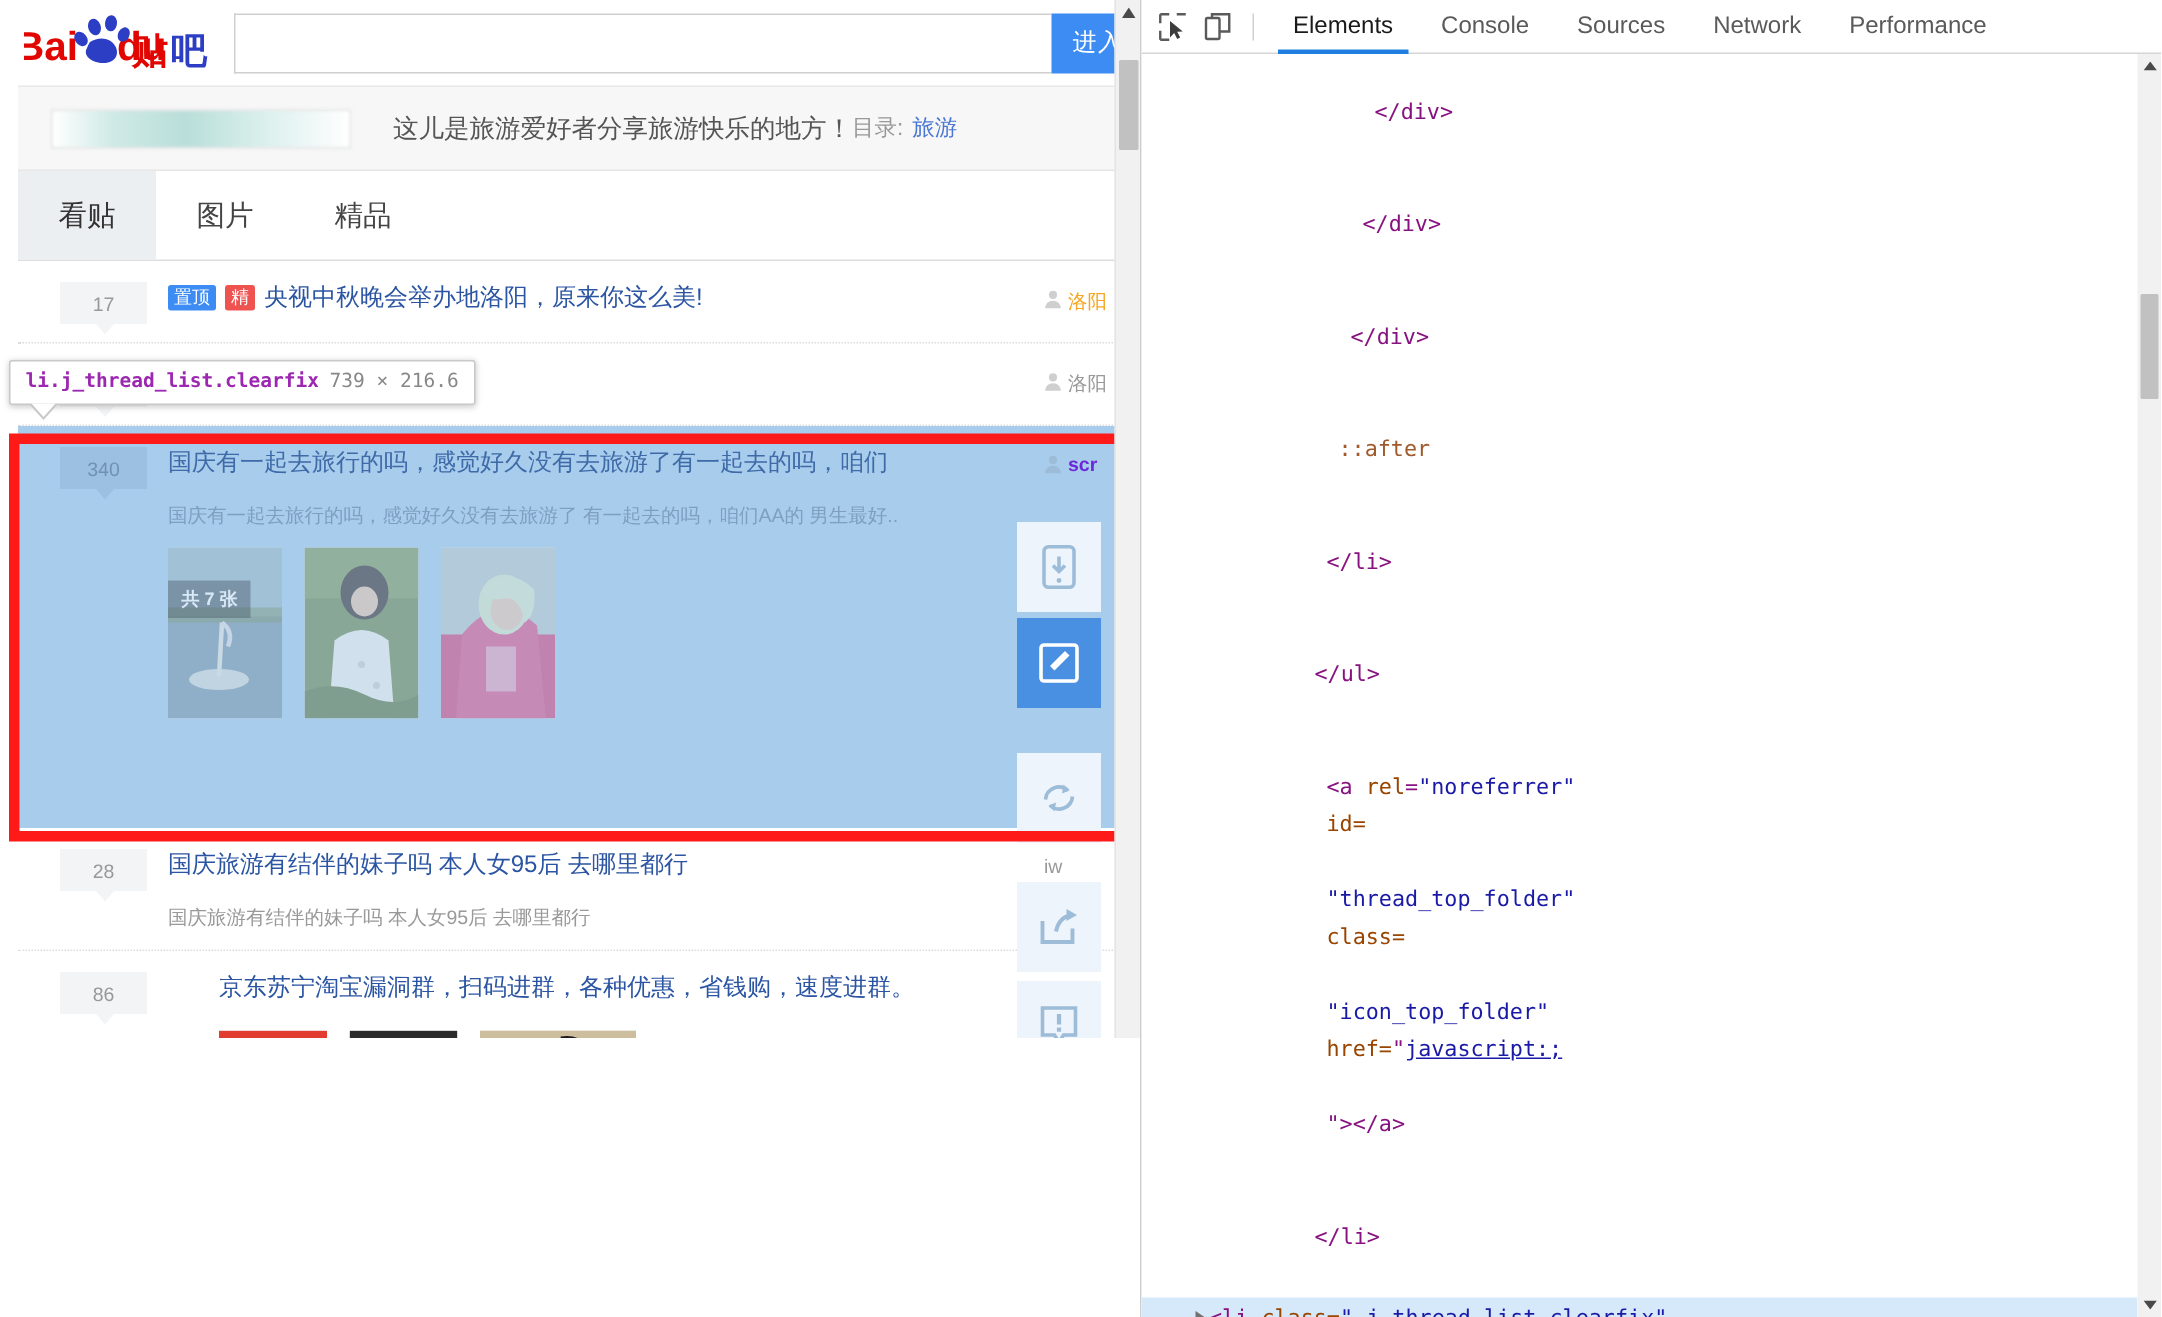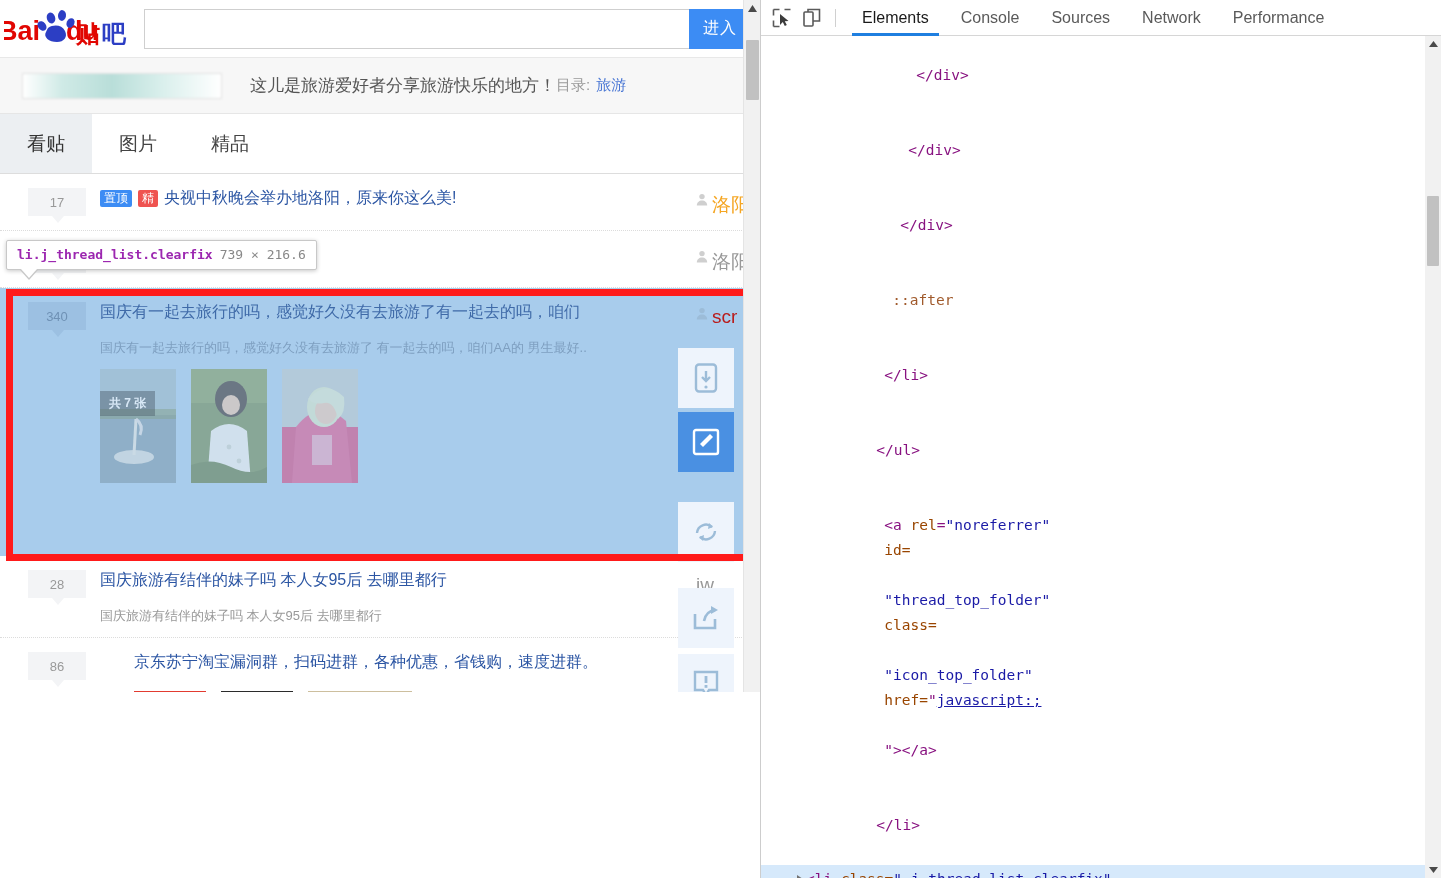--- a/index.html
+++ b/index.html
@@ -13,20 +13,21 @@
   .app { position: relative; width: 1441px; height: 878px; display: flex; }
 
   
   .page-pane {
     position: relative;
     width: 760px;
     height: 692px;
     background: #fff;
     overflow: hidden;
     flex: 0 0 760px;
+    padding-left: 12px;
   }
 
   
   .tb-topbar {
     position: relative;
     height: 58px;
     background: #fff;
     border-bottom: 1px solid #e8e8e8;
     display: flex;
     align-items: center;
@@ -185,30 +186,30 @@
     position: absolute; left: 0; top: 22px;
     background: rgba(0,0,0,.45);
     color: #fff;
     font-size: 12px;
     padding: 4px 9px;
   }
   .is-selected .thumb { opacity: .55; }
 
   .author-col {
     flex: 0 0 64px;
-    font-size: 19px;
+    font-size: 13px;
     color: #a9a9a9;
     display: flex; align-items: flex-start; gap: 4px;
     padding-top: 4px;
     overflow: hidden;
     white-space: nowrap;
   }
   .author-col .uname { color: #999; }
   .author-col .uname.orange { color: #f5a623; }
-  .is-selected .author-col .uname { color: #b91c1c; }
+  .is-selected .author-col .uname { color: #6d28d9; font-weight: bold; }
   .person-ico { width: 12px; height: 13px; flex: 0 0 12px; margin-top: 1px; }
 
   
   .inspect-rect {
     position: absolute;
     left: 6px; top: 289px;
     width: 748px; height: 272px;
     border: 7px solid #ff1a1a;
     pointer-events: none;
     z-index: 22;

